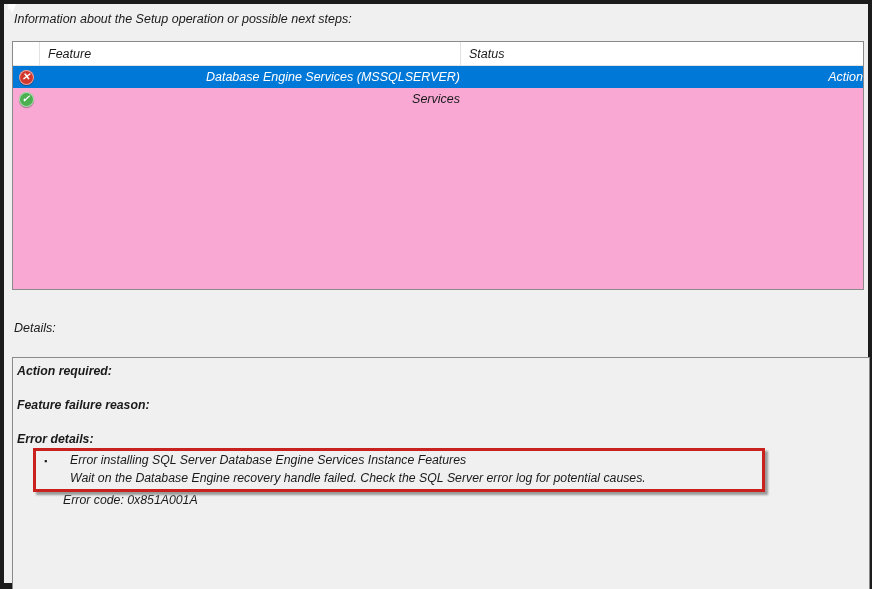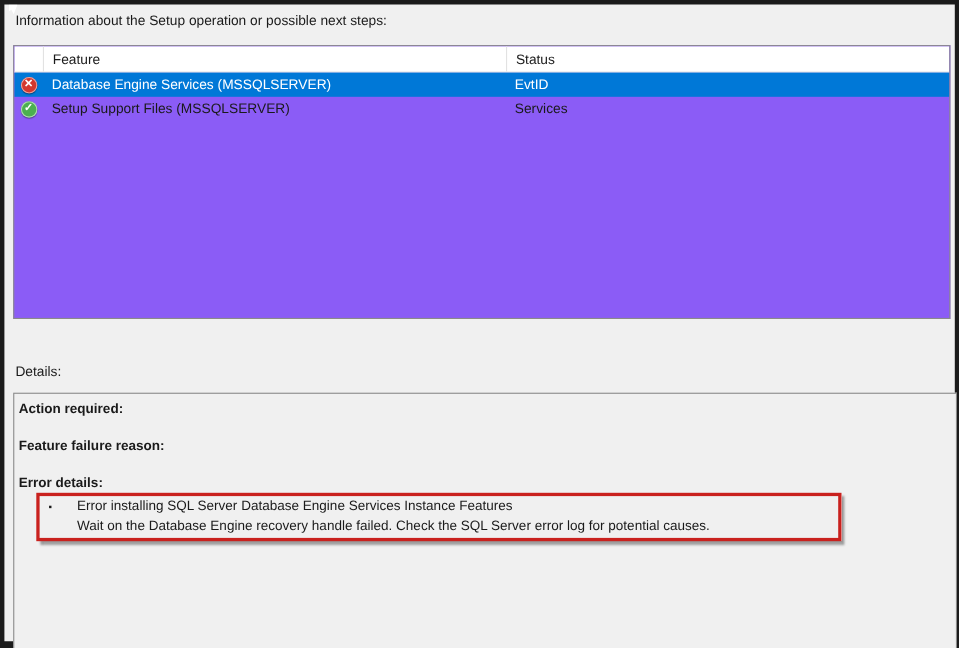--- a/index.html
+++ b/index.html
@@ -9,71 +9,72 @@
     color: var(--text);
     position: relative;
     overflow: hidden;
   }
   .frame {
     position: absolute; inset: 0;
     width: 872px; height: 589px;
     background: var(--bg);
     border: 4px solid var(--frame);
     border-bottom-width: 6px;
+    font-style: italic;
   }
   .corner-artifact {
     position: absolute; left: 4px; top: 0;
     width: 8px; height: 9px;
     background: #fff;
     clip-path: polygon(0 0, 100% 0, 55% 100%, 30% 55%, 0 70%);
   }
   .info-label {
     position: absolute; left: 10px; top: 8px;
     font-size: 12.5px;
   }
   
   .feature-table {
     position: absolute; left: 8px; top: 37px;
     width: 852px; height: 249px;
-    background: #8b5cf6;
+    background: #f9a8d4;
     border: 1px solid var(--table-border);
     font-size: 12.5px;
     overflow: hidden;
   }
   .thead {
     display: grid;
     grid-template-columns: 26px 421px 1fr;
     height: 24px;
     align-items: center;
     background: #fff;
     border-bottom: 1px solid var(--grid);
   }
   .thead .th { padding-left: 8px; height: 100%; display: flex; align-items: center; }
   .thead .th.sep { border-left: 1px solid var(--grid); }
   .trow {
     display: grid;
     grid-template-columns: 26px 421px 1fr;
     height: 22px;
     align-items: center;
   }
-  .trow .cell { padding-left: 8px; white-space: nowrap; overflow: hidden; }
+  .trow .cell { padding-left: 8px; white-space: nowrap; overflow: hidden; text-align: right; }
   .trow.selected { background: var(--selection); color: var(--selection-text); }
   .icon-cell { display: flex; justify-content: center; align-items: center; }
   .status-icon {
     width: 15px; height: 15px; border-radius: 50%;
     display: flex; align-items: center; justify-content: center;
     font-size: 10px; font-weight: bold; color: #fff;
     line-height: 1;
     box-shadow: inset 0 0 0 1px rgba(255,255,255,.55), 0 1px 1px rgba(0,0,0,.35);
   }
   .icon-fail    { background: var(--fail); }
   .icon-success { background: var(--success); }
   
   .details-label {
-    position: absolute; left: 10px; top: 327px;
+    position: absolute; left: 10px; top: 317px;
     font-size: 12.5px;
   }
   .details-panel {
     position: absolute; left: 8px; top: 337px;
     width: 858px; height: 241px;
     background: var(--bg);
     border: 1px solid var(--table-border);
     font-size: 12.3px;
     line-height: 17px;
     padding: 5px 8px 4px 4px;
@@ -111,28 +112,27 @@
       <div class="th"></div>
       <div class="th sep">Feature</div>
       <div class="th sep">Status</div>
     </div>
 
     <div class="trow selected">
       <div class="icon-cell">
         <span class="status-icon icon-fail">✕</span>
       </div>
       <div class="cell">Database Engine Services (MSSQLSERVER)</div>
-      <div class="cell">EvtID</div>
+      <div class="cell">Action</div>
     </div>
 
     <div class="trow">
       <div class="icon-cell">
         <span class="status-icon icon-success">✓</span>
       </div>
-      <div class="cell">Setup Support Files (MSSQLSERVER)</div>
       <div class="cell">Services</div>
     </div>
   </div>
 
   <div class="details-label">Details:</div>
 
   <div class="details-panel">
 
     <div class="sec-heading">Action required:</div>
 
@@ -148,16 +148,17 @@
       <div class="bullet-line">
         <span class="bullet-glyph">▪</span>
         <span>Error installing SQL Server Database Engine Services Instance Features</span>
       </div>
       <div class="bullet-line">
         <span class="bullet-indent"></span>
         <span>Wait on the Database Engine recovery handle failed. Check the SQL Server error log for potential causes.</span>
       </div>
     </div>
 
+    <div class="error-code-line">Error code: 0x851A001A</div>
 
 
   </div>
 </div>
 
 </body></html>

